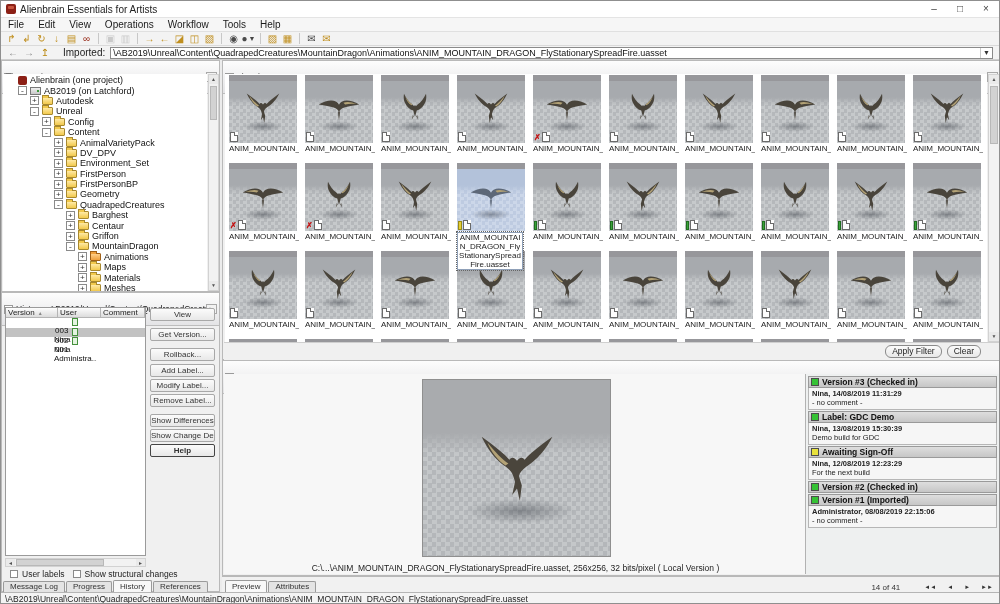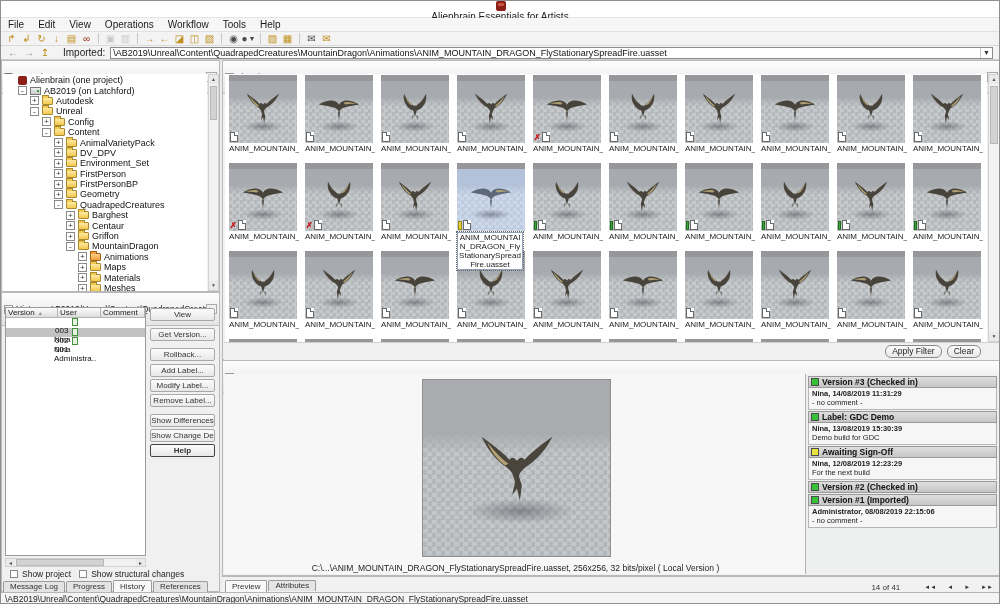--- a/index.html
+++ b/index.html
@@ -2,21 +2,21 @@
 <html><head>
 <meta charset="utf-8">
 <style>
   html,body{margin:0;padding:0;background:#c9c9c9;font-family:"Liberation Sans",sans-serif;}
   .window{position:relative;width:1000px;height:604px;background:#ececec;overflow:hidden;
           font-family:"Liberation Sans",sans-serif;color:#111;box-sizing:border-box;border:1px solid #8f8f8f;}
   .window *{box-sizing:border-box;}
 
   
   .titlebar{position:absolute;left:0;top:0;width:100%;height:17px;background:#ffffff;
-            display:flex;align-items:center;font-size:10px;border-bottom:1px solid #e4e4e4;flex-direction:column;}
+            display:flex;align-items:center;font-size:10px;border-bottom:1px solid #e4e4e4;}
   .app-icon{width:10px;height:10px;margin:0 4px 0 5px;background:#8c2016;border-radius:2px;position:relative;flex:none;}
   .app-icon::after{content:"";position:absolute;left:2px;top:2px;width:6px;height:3px;background:#c8553f;border-radius:1px;}
   .t-title{flex:1;color:#222;}
   .win-ctrl{width:26px;height:16px;text-align:center;font-size:10px;line-height:16px;color:#444;}
   .menubar{position:absolute;left:0;top:17px;width:100%;height:14px;background:#f6f6f6;display:flex;
            align-items:center;font-size:10px;border-bottom:1px solid #e0e0e0;padding-left:0;}
   .menu-item{padding:0 7px;line-height:13px;color:#1a1a1a;}
   .toolbar{position:absolute;left:0;top:31px;width:100%;height:14px;background:#f3f3f3;display:flex;
            align-items:center;border-bottom:1px solid #dadada;padding-left:3px;}
   .tb-btn{width:15px;height:13px;display:flex;align-items:center;justify-content:center;flex:none;}
@@ -137,21 +137,21 @@
   .v-head{height:12px;display:flex;align-items:center;gap:3px;background:linear-gradient(#dedede,#c6c6c6);
           border:1px solid #9a9a9a;font-size:8.5px;font-weight:bold;color:#111;padding:0 2px;white-space:nowrap;overflow:hidden;}
   .v-ico{width:8px;height:8px;border:1px solid #4c4c4c;flex:none;}
   .v-ico.green{background:#35c235;} .v-ico.yellow{background:#e8e23c;}
   .v-body{border:1px solid #b6b6b6;border-top:none;background:#f6f6f6;padding:1px 3px 2px 3px;font-size:7.5px;line-height:9px;color:#222;}
   .v-author{font-weight:bold;white-space:nowrap;overflow:hidden;}
   .v-comment{white-space:nowrap;overflow:hidden;}
 
   .bottomstrip{position:absolute;left:221px;top:575px;width:779px;height:16px;background:#f1f1f1;
                border-top:1px solid #b8b8b8;display:flex;align-items:flex-end;font-size:8px;}
-  .bs-tabs{display:flex;align-items:flex-start;margin-left:3px;flex:1;margin-top:32px;}
+  .bs-tabs{display:flex;align-items:flex-end;margin-left:3px;flex:1;margin-top:32px;}
   .pag{display:flex;align-items:center;gap:8px;margin:0 6px 0 0;}
   .pag-text{font-size:8px;color:#333;margin-right:14px;}
   .pag-btn{font-size:6px;color:#333;line-height:9px;padding:0 2px;}
   .statusbar{position:absolute;left:0;top:591px;width:100%;height:13px;background:#f4f4f4;border-top:1px solid #b5b5b5;
              font-size:8.5px;color:#222;display:flex;align-items:center;padding-left:4px;}
 </style>
 </head>
 <body>
 
 <div class="window">
@@ -429,21 +429,21 @@
         <div class="hist-btn" style="top: 136px;">Show Change Details</div>
         <div class="hist-btn default" style="top: 151px;">Help</div>
       </div>
     <div class="sb-h" style="left:3px;top:265px;width:141px;height:9px;">
       <div class="sb-btn-h" style="left:0;">◄</div>
       <div class="sb-thumb-h" style="left:10px;width:88px;"></div>
       <div class="sb-btn-h" style="right:0;">►</div>
     </div>
     <div class="chk-row" id="hist-checks">
         <span class="chk-box"></span>
-        <span class="chk-label">Show project</span>
+        <span class="chk-label">User labels</span>
         <span class="chk-box"></span>
         <span class="chk-label">Show structural changes</span>
       </div>
     <div class="tabs-row" id="hist-tabs">
         <div class="tab">Message Log</div>
         <div class="tab">Progress</div>
         <div class="tab active">History</div>
         <div class="tab">References</div>
       </div>
   </div>

